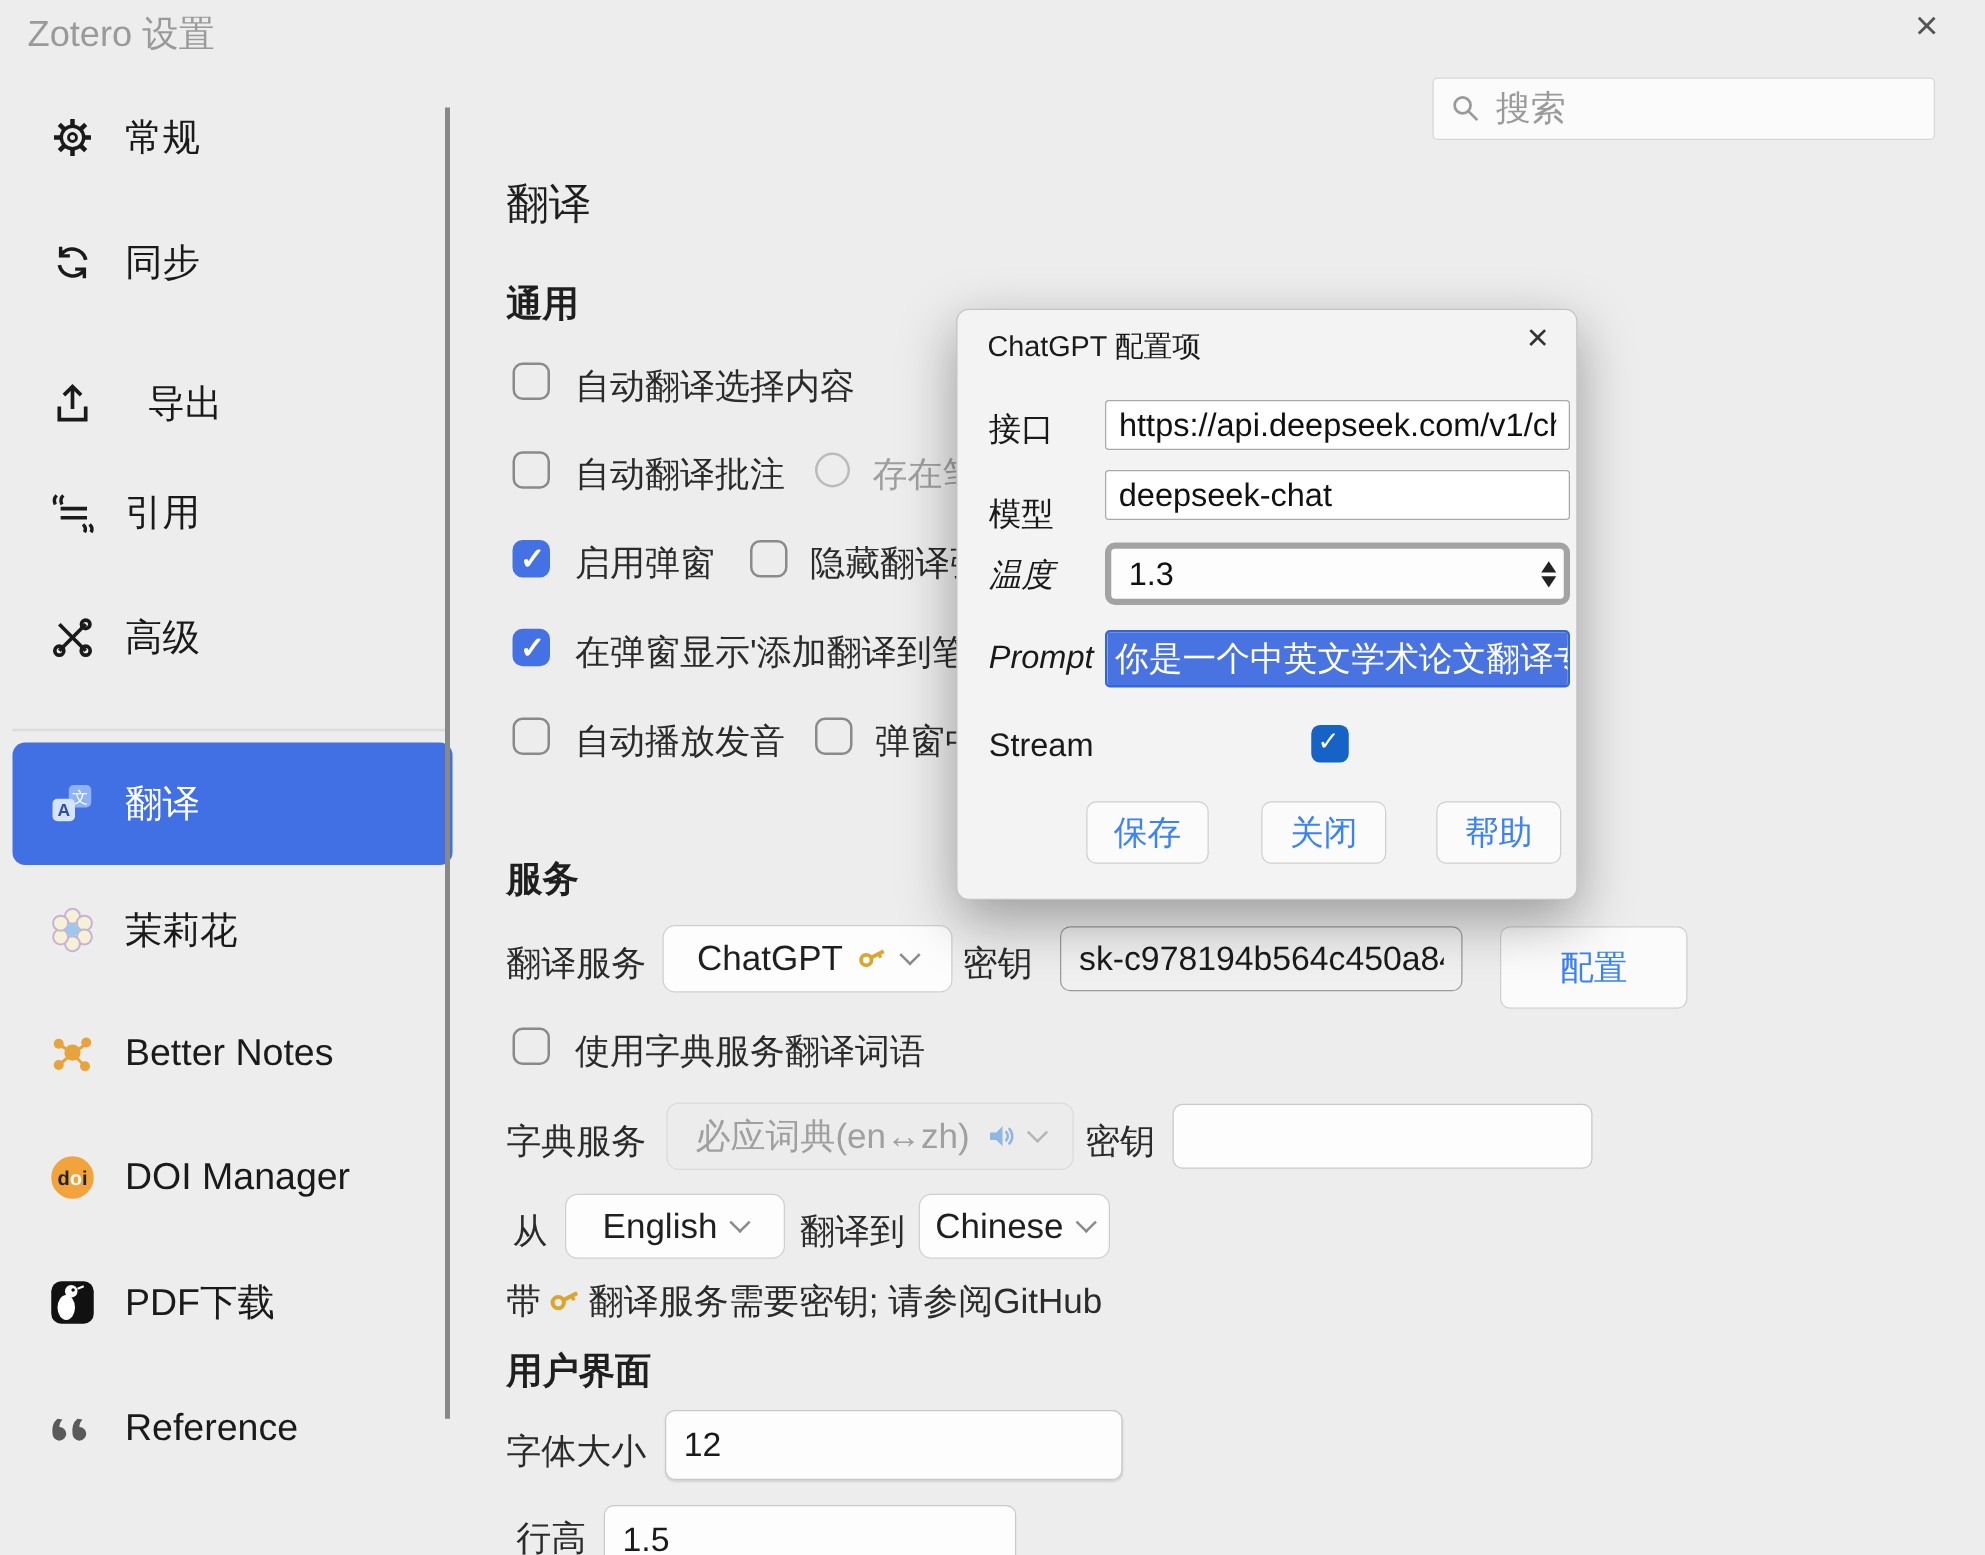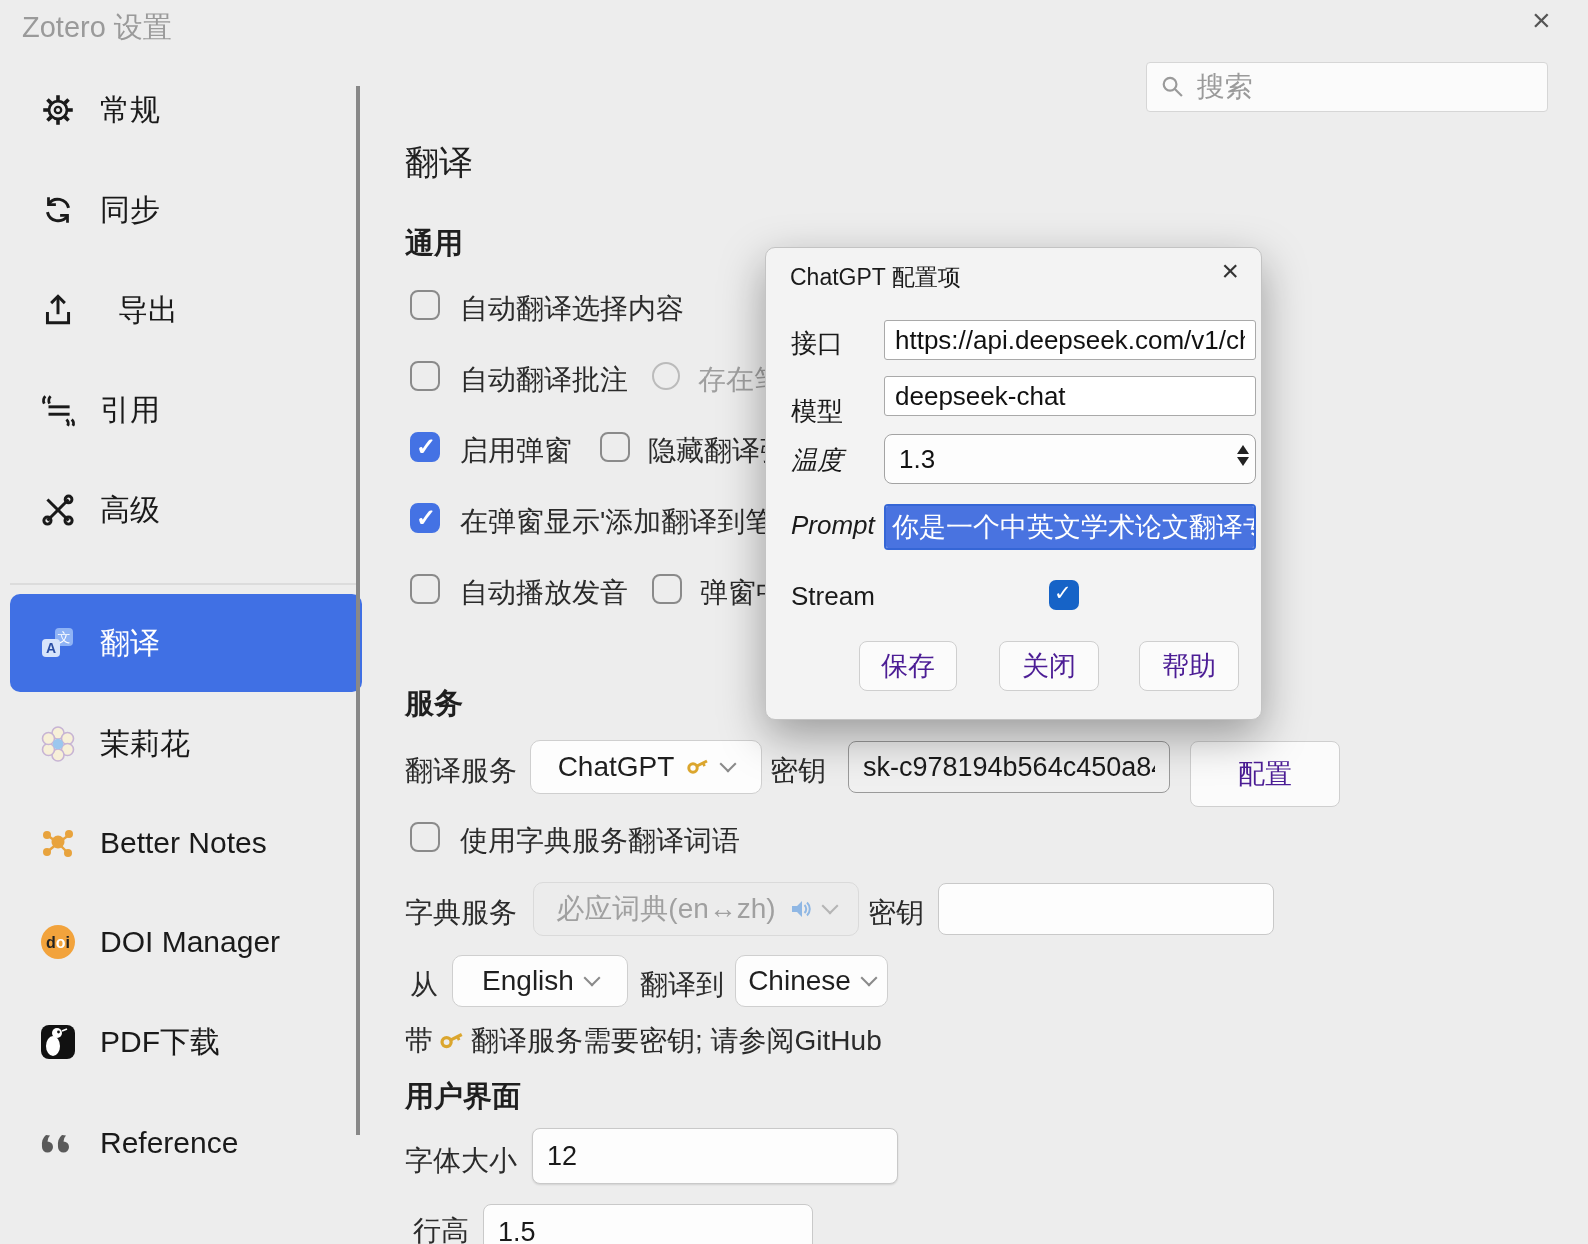--- a/index.html
+++ b/index.html
@@ -39,31 +39,31 @@
 
   
   .dd{position:absolute;background:#fdfdfd;border:1px solid #cfcfcf;border-radius:10px;
     display:flex;align-items:center;justify-content:center;gap:12px;font-size:28px;color:#1f1f1f;}
   .dd.disabled{background:#ececec;border-color:#dadada;color:#a0a0a0;}
   .chev{width:12px;height:12px;border-right:2.5px solid #8a8a8a;border-bottom:2.5px solid #8a8a8a;
     transform:rotate(45deg);margin-top:-6px;}
   .tinput{position:absolute;background:#fdfdfd;border:1px solid #c9c9c9;border-radius:8px;
     font-size:27px;color:#1a1a1a;padding:0 14px;outline:none;}
   .btn{position:absolute;background:#fbfbfb;border:1px solid #cfcfcf;border-radius:8px;
-    display:flex;align-items:center;justify-content:center;font-size:27px;color:#4c1d95;}
+    display:flex;align-items:center;justify-content:center;font-size:27px;color:#3b82f6;margin-left:10px;}
 
   
   .dialog{position:absolute;left:765px;top:247px;width:497px;height:473px;background:#f3f3f3;
     border:1px solid #c3c3c3;border-radius:10px;box-shadow:0 16px 45px rgba(0,0,0,.35);z-index:10;}
   .dlg-title{position:absolute;left:24px;top:14px;font-size:23px;color:#1a1a1a;}
   .dlg-close{position:absolute;right:22px;top:8px;font-size:30px;color:#333;line-height:1;}
   .dlg-lbl{position:absolute;font-size:26px;color:#1a1a1a;}
   .dlg-input{position:absolute;left:118px;width:372px;height:40px;background:#fff;border:1px solid #a9a9a9;
     border-radius:3px;font-size:26px;color:#111;padding:0 10px;outline:none;}
-  .num-box{position:absolute;left:118px;width:372px;height:50px;background:#fdfdfd;border:1px solid #a3a3a3;
+  .num-box{position:absolute;left:118px;width:372px;height:50px;background:#fdfdfd;border:5px solid #a3a3a3;
     border-radius:8px;font-size:26px;color:#111;display:flex;align-items:center;padding:16px 14px;}
   .spin{position:absolute;right:6px;top:10px;display:flex;flex-direction:column;gap:3px;}
   .spin i{width:0;height:0;border-left:6px solid transparent;border-right:6px solid transparent;display:block;}
   .spin .up{border-bottom:9px solid #222;}
   .spin .dn{border-top:9px solid #222;}
   .prompt-box{position:absolute;left:118px;width:372px;height:46px;background:#fff;border:2px solid #3566d6;
     border-radius:4px;overflow:hidden;display:flex;align-items:center;}
   .prompt-box .sel{background:#4973e0;color:#fff;font-size:27px;white-space:nowrap;padding:5px 2px 5px 6px;}
   .scb{position:absolute;width:30px;height:30px;background:#1663c7;border-radius:7px;}
   .scb::after{content:"✓";position:absolute;left:5px;top:1px;color:#fff;font-size:21px;}
@@ -109,21 +109,21 @@
       <svg width="38" height="38" viewBox="0 0 36 36" fill="none" stroke="#1a1a1a" stroke-width="2.8">
         <path d="M28 16 A10.5 10.5 0 0 0 9 12.5"></path>
           <path d="M8 20 A10.5 10.5 0 0 0 27 23.5"></path>
         <path d="M9 6 v7 h7" stroke-width="2.6"></path>
           <path d="M27 30 v-7 h-7" stroke-width="2.6"></path>
         </svg>
     </span>
     <span>同步</span>
   </div>
 
-  <div class="side-item" style="top:261px;gap:40px;">
+  <div class="side-item" style="top:274px;gap:40px;">
     <span class="side-icon">
       <svg width="38" height="38" viewBox="0 0 36 36" fill="none" stroke="#1a1a1a" stroke-width="2.8">
         <path d="M8 20 v10 h20 v-10"></path>
           <line x1="18" y1="5" x2="18" y2="22"></line>
           <path d="M11.5 11.5 L18 5 L24.5 11.5"></path>
         </svg>
     </span>
     <span>导出</span>
   </div>
 

